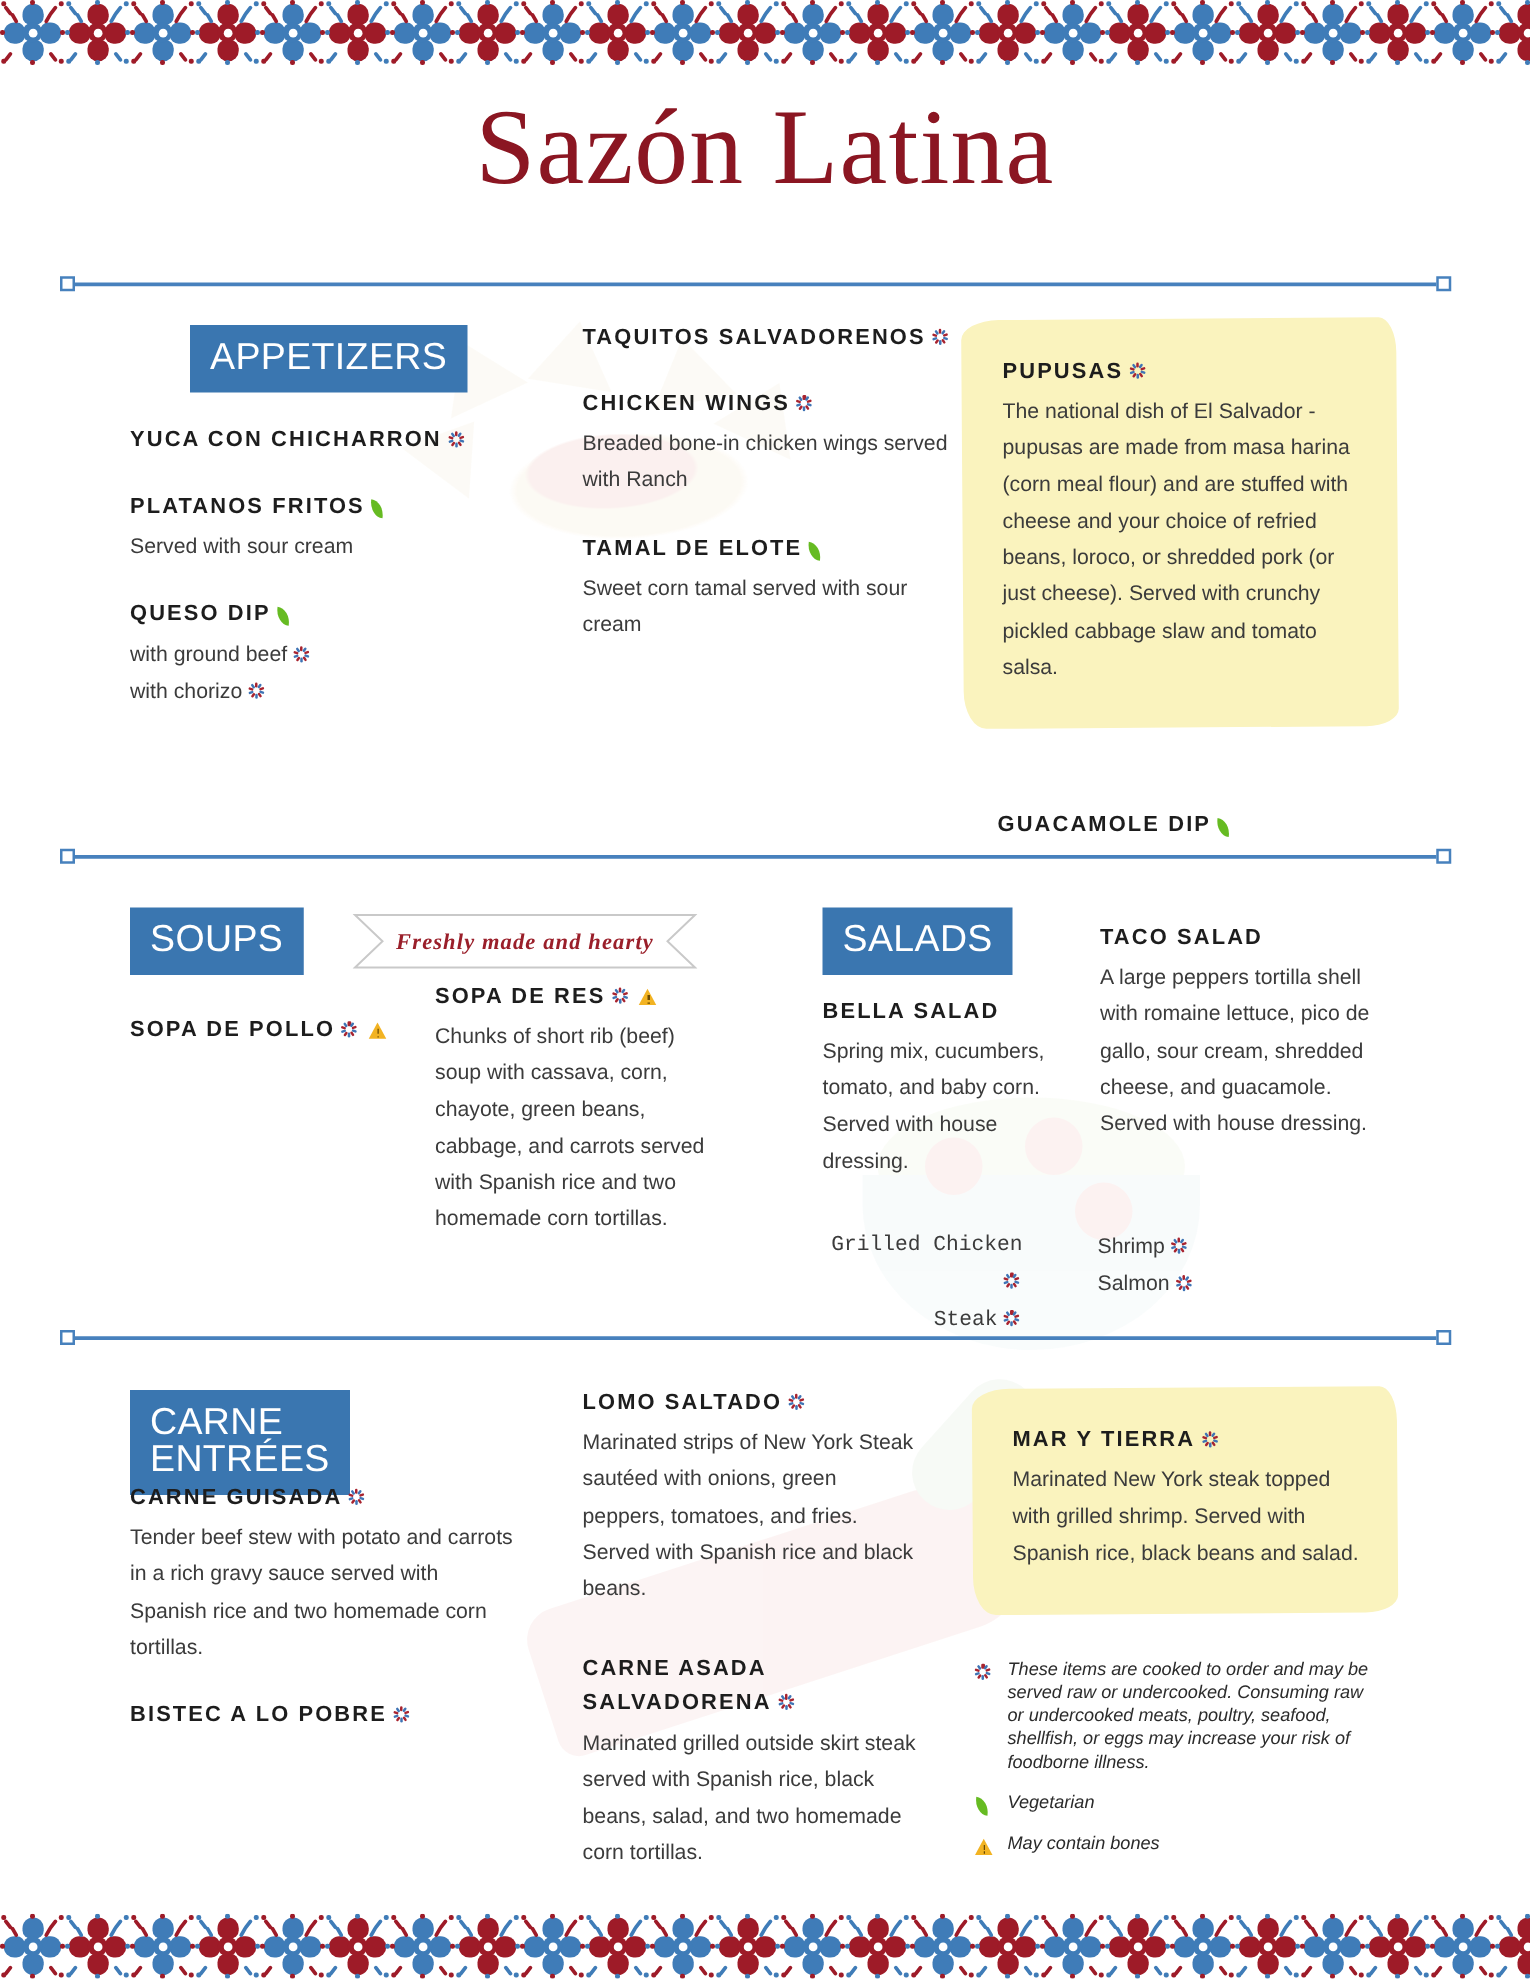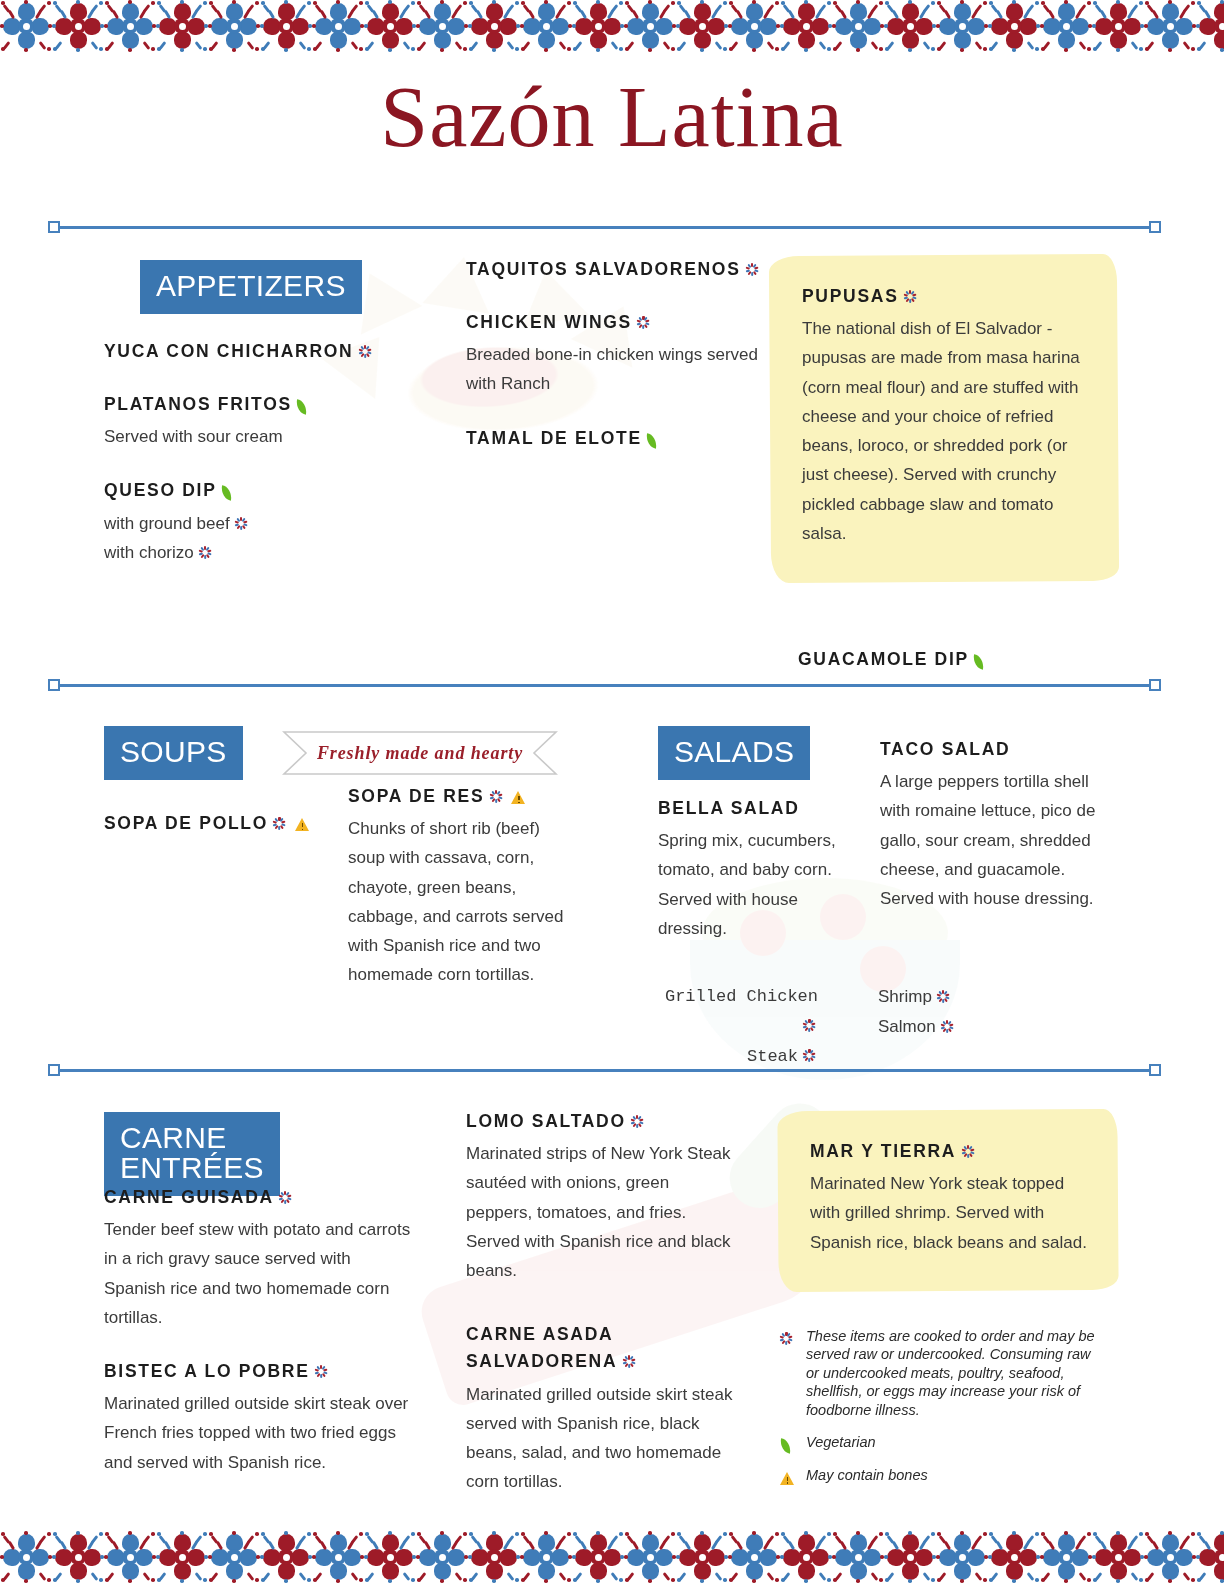--- a/index.html
+++ b/index.html
@@ -903,21 +903,21 @@
 <div class="divider" style="top:1064px;">
   <div class="rule"></div>
     <div class="cap left"></div>
     <div class="cap right"></div>
 </div>
 
 <div class="content">
 
   <div class="section">
 
-    <div style="position:absolute; left:92px; top:260px;padding-left:48px;">
+    <div style="position:absolute; left:104px; top:260px;padding-left:48px;">
       <span class="section-badge">APPETIZERS</span>
     </div>
 
     <div class="col" style="left:104px; top:338px; width:310px;">
       <div class="dish">
         <div class="dish-name">
           <span>YUCA CON CHICHARRON</span><span class="icon icon-raw"><span style="transform: rotate(0deg);"></span><span style="transform: rotate(36deg);"></span><span style="transform: rotate(72deg);"></span><span style="transform: rotate(108deg);"></span><span style="transform: rotate(144deg);"></span><span style="transform: rotate(180deg);"></span><span style="transform: rotate(216deg);"></span><span style="transform: rotate(252deg);"></span><span style="transform: rotate(288deg);"></span><span style="transform: rotate(324deg);"></span></span>
         </div>
       </div>
 
@@ -952,20 +952,21 @@
         <div class="dish-name">
           <span>CHICKEN WINGS</span><span class="icon icon-raw"><span style="transform: rotate(0deg);"></span><span style="transform: rotate(36deg);"></span><span style="transform: rotate(72deg);"></span><span style="transform: rotate(108deg);"></span><span style="transform: rotate(144deg);"></span><span style="transform: rotate(180deg);"></span><span style="transform: rotate(216deg);"></span><span style="transform: rotate(252deg);"></span><span style="transform: rotate(288deg);"></span><span style="transform: rotate(324deg);"></span></span>
         </div>
         <div class="dish-desc">Breaded bone-in chicken wings served with Ranch</div>
       </div>
 
       <div class="dish" style="margin-top:26px;">
         <div class="dish-name">
           <span>TAMAL DE ELOTE</span><span class="icon icon-leaf"><i></i></span>
         </div>
+        <div class="dish-desc">Sweet corn tamal served with sour cream</div>
       </div>
     </div>
 
     <div class="col" style="left:770px; top:255px; width:348px;">
       <div class="highlight-box">
         <div class="hl-bg"></div>
         <div class="hl-inner">
           <div class="dish-name">
             <span>PUPUSAS</span><span class="icon icon-raw"><span style="transform: rotate(0deg);"></span><span style="transform: rotate(36deg);"></span><span style="transform: rotate(72deg);"></span><span style="transform: rotate(108deg);"></span><span style="transform: rotate(144deg);"></span><span style="transform: rotate(180deg);"></span><span style="transform: rotate(216deg);"></span><span style="transform: rotate(252deg);"></span><span style="transform: rotate(288deg);"></span><span style="transform: rotate(324deg);"></span></span>
           </div>
@@ -1051,21 +1052,20 @@
         <div class="dish-name">
           <span>CARNE GUISADA</span><span class="icon icon-raw"><span style="transform: rotate(0deg);"></span><span style="transform: rotate(36deg);"></span><span style="transform: rotate(72deg);"></span><span style="transform: rotate(108deg);"></span><span style="transform: rotate(144deg);"></span><span style="transform: rotate(180deg);"></span><span style="transform: rotate(216deg);"></span><span style="transform: rotate(252deg);"></span><span style="transform: rotate(288deg);"></span><span style="transform: rotate(324deg);"></span></span>
         </div>
         <div class="dish-desc">Tender beef stew with potato and carrots in a rich gravy sauce served with Spanish rice and two homemade corn tortillas.</div>
       </div>
 
       <div class="dish" style="margin-top:26px;">
         <div class="dish-name">
           <span>BISTEC A LO POBRE</span><span class="icon icon-raw"><span style="transform: rotate(0deg);"></span><span style="transform: rotate(36deg);"></span><span style="transform: rotate(72deg);"></span><span style="transform: rotate(108deg);"></span><span style="transform: rotate(144deg);"></span><span style="transform: rotate(180deg);"></span><span style="transform: rotate(216deg);"></span><span style="transform: rotate(252deg);"></span><span style="transform: rotate(288deg);"></span><span style="transform: rotate(324deg);"></span></span>
         </div>
-        <div class="dish-desc">Marinated grilled outside skirt steak over French fries topped with two fried eggs and served with Spanish rice.</div>
       </div>
     </div>
 
     <div class="col" style="left:466px; top:1108px; width:268px;">
       <div class="dish">
         <div class="dish-name">
           <span>LOMO SALTADO</span><span class="icon icon-raw"><span style="transform: rotate(0deg);"></span><span style="transform: rotate(36deg);"></span><span style="transform: rotate(72deg);"></span><span style="transform: rotate(108deg);"></span><span style="transform: rotate(144deg);"></span><span style="transform: rotate(180deg);"></span><span style="transform: rotate(216deg);"></span><span style="transform: rotate(252deg);"></span><span style="transform: rotate(288deg);"></span><span style="transform: rotate(324deg);"></span></span>
         </div>
         <div class="dish-desc">Marinated strips of New York Steak sautéed with onions, green peppers, tomatoes, and fries. Served with Spanish rice and black beans.</div>
       </div>

